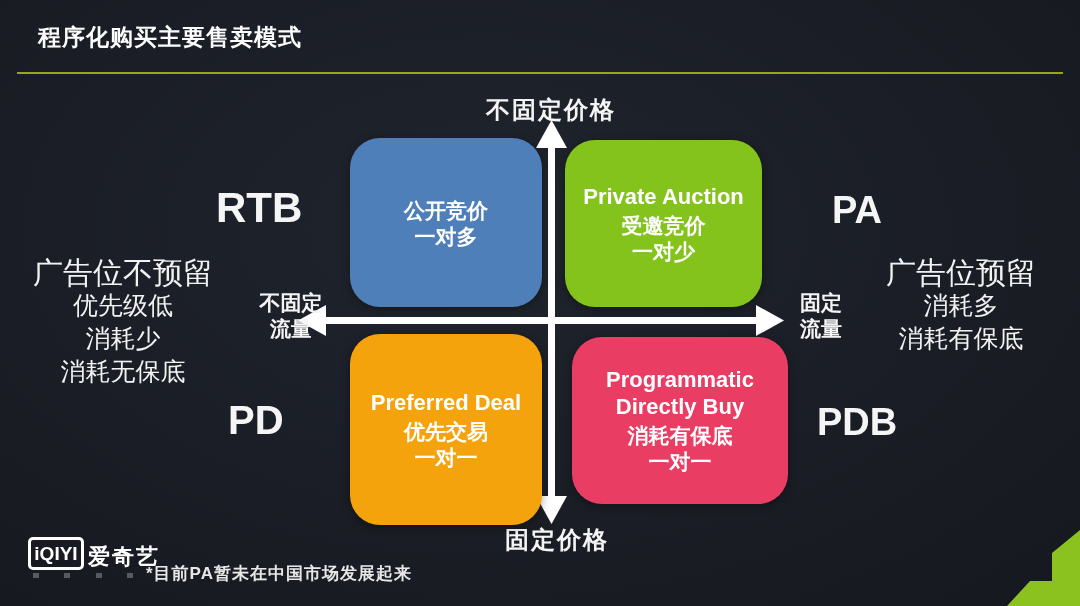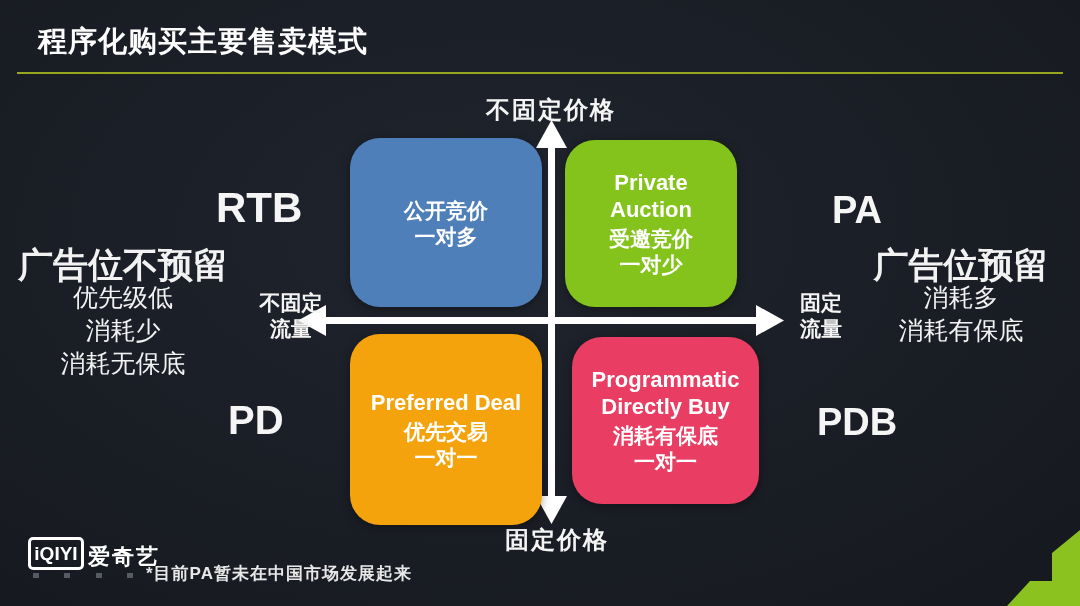--- a/index.html
+++ b/index.html
@@ -8,21 +8,21 @@
     width:1080px;height:606px;
     overflow:hidden;
     background:radial-gradient(120% 130% at 45% 38%, #20242d 0%, #171a21 55%, #111318 100%);
     font-family:"Liberation Sans","DejaVu Sans",sans-serif;
     color:#fff;
   }
   .abs{position:absolute;}
   
   .title{
     left:38px;top:22px;
-    font-size:29px;font-weight:700;letter-spacing:1px;
+    font-size:23px;font-weight:700;letter-spacing:1px;
     color:#fdfdfd;
   }
   .title-rule{
     left:17px;top:72px;width:1046px;height:2px;
     background:#97a51f;
   }
   
   .axis-label{
     font-weight:700;color:#f4f4f4;letter-spacing:2px;
     font-size:24px;white-space:nowrap;
@@ -36,37 +36,37 @@
   .axis-left{left:256px;top:290px;width:70px;}
   .axis-right{left:792px;top:290px;width:58px;}
   
   .qbox{
     border-radius:30px;
     display:flex;flex-direction:column;align-items:center;justify-content:center;
     text-align:center;color:#fff;
     box-shadow:0 2px 10px rgba(0,0,0,.35);
   }
   .q-rtb{left:350px;top:138px;width:192px;height:169px;}
-  .q-pa {left:565px;top:140px;width:172px;height:167px;}
+  .q-pa {left:565px;top:140px;width:197px;height:167px;}
   .q-pd {left:350px;top:334px;width:192px;height:191px;}
-  .q-pdb{left:572px;top:337px;width:187px;height:167px;}
+  .q-pdb{left:572px;top:337px;width:216px;height:167px;}
   .q-en{font-size:22px;font-weight:700;line-height:27px;padding:0 8px;}
   .q-cn{font-size:21px;font-weight:700;line-height:26px;margin-top:3px;}
   .q-ratio{font-size:21px;font-weight:700;line-height:26px;}
   
   .abbr{font-weight:700;color:#f5f5f5;}
   .abbr-rtb{left:216px;top:184px;font-size:42px;}
   .abbr-pa {left:832px;top:189px;font-size:38px;}
   .abbr-pd {left:220px;top:398px;font-size:40px;margin-left:8px;}
   .abbr-pdb{left:817px;top:401px;font-size:38px;}
   
   .note{ text-align:center;line-height:33px;color:#f2f2f2;white-space:nowrap;}
   .note-left{left:2px;top:248px;width:242px;}
   .note-right{left:842px;top:248px;width:238px;}
-  .note-title{font-size:35px;font-weight:700;}
+  .note-title{font-size:30px;font-weight:400;margin-top:8px;}
   .note-line{font-size:25px;font-weight:400;}
   
   .axes-svg{left:0;top:0;pointer-events:none;}
   
   .logo-box{
     left:28px;top:537px;width:50px;height:27px;
     border:3px solid #fff;border-radius:5px;
     display:flex;align-items:center;justify-content:center;
   }
   .logo-text{font-size:19px;font-weight:700;letter-spacing:0;color:#fff;}

